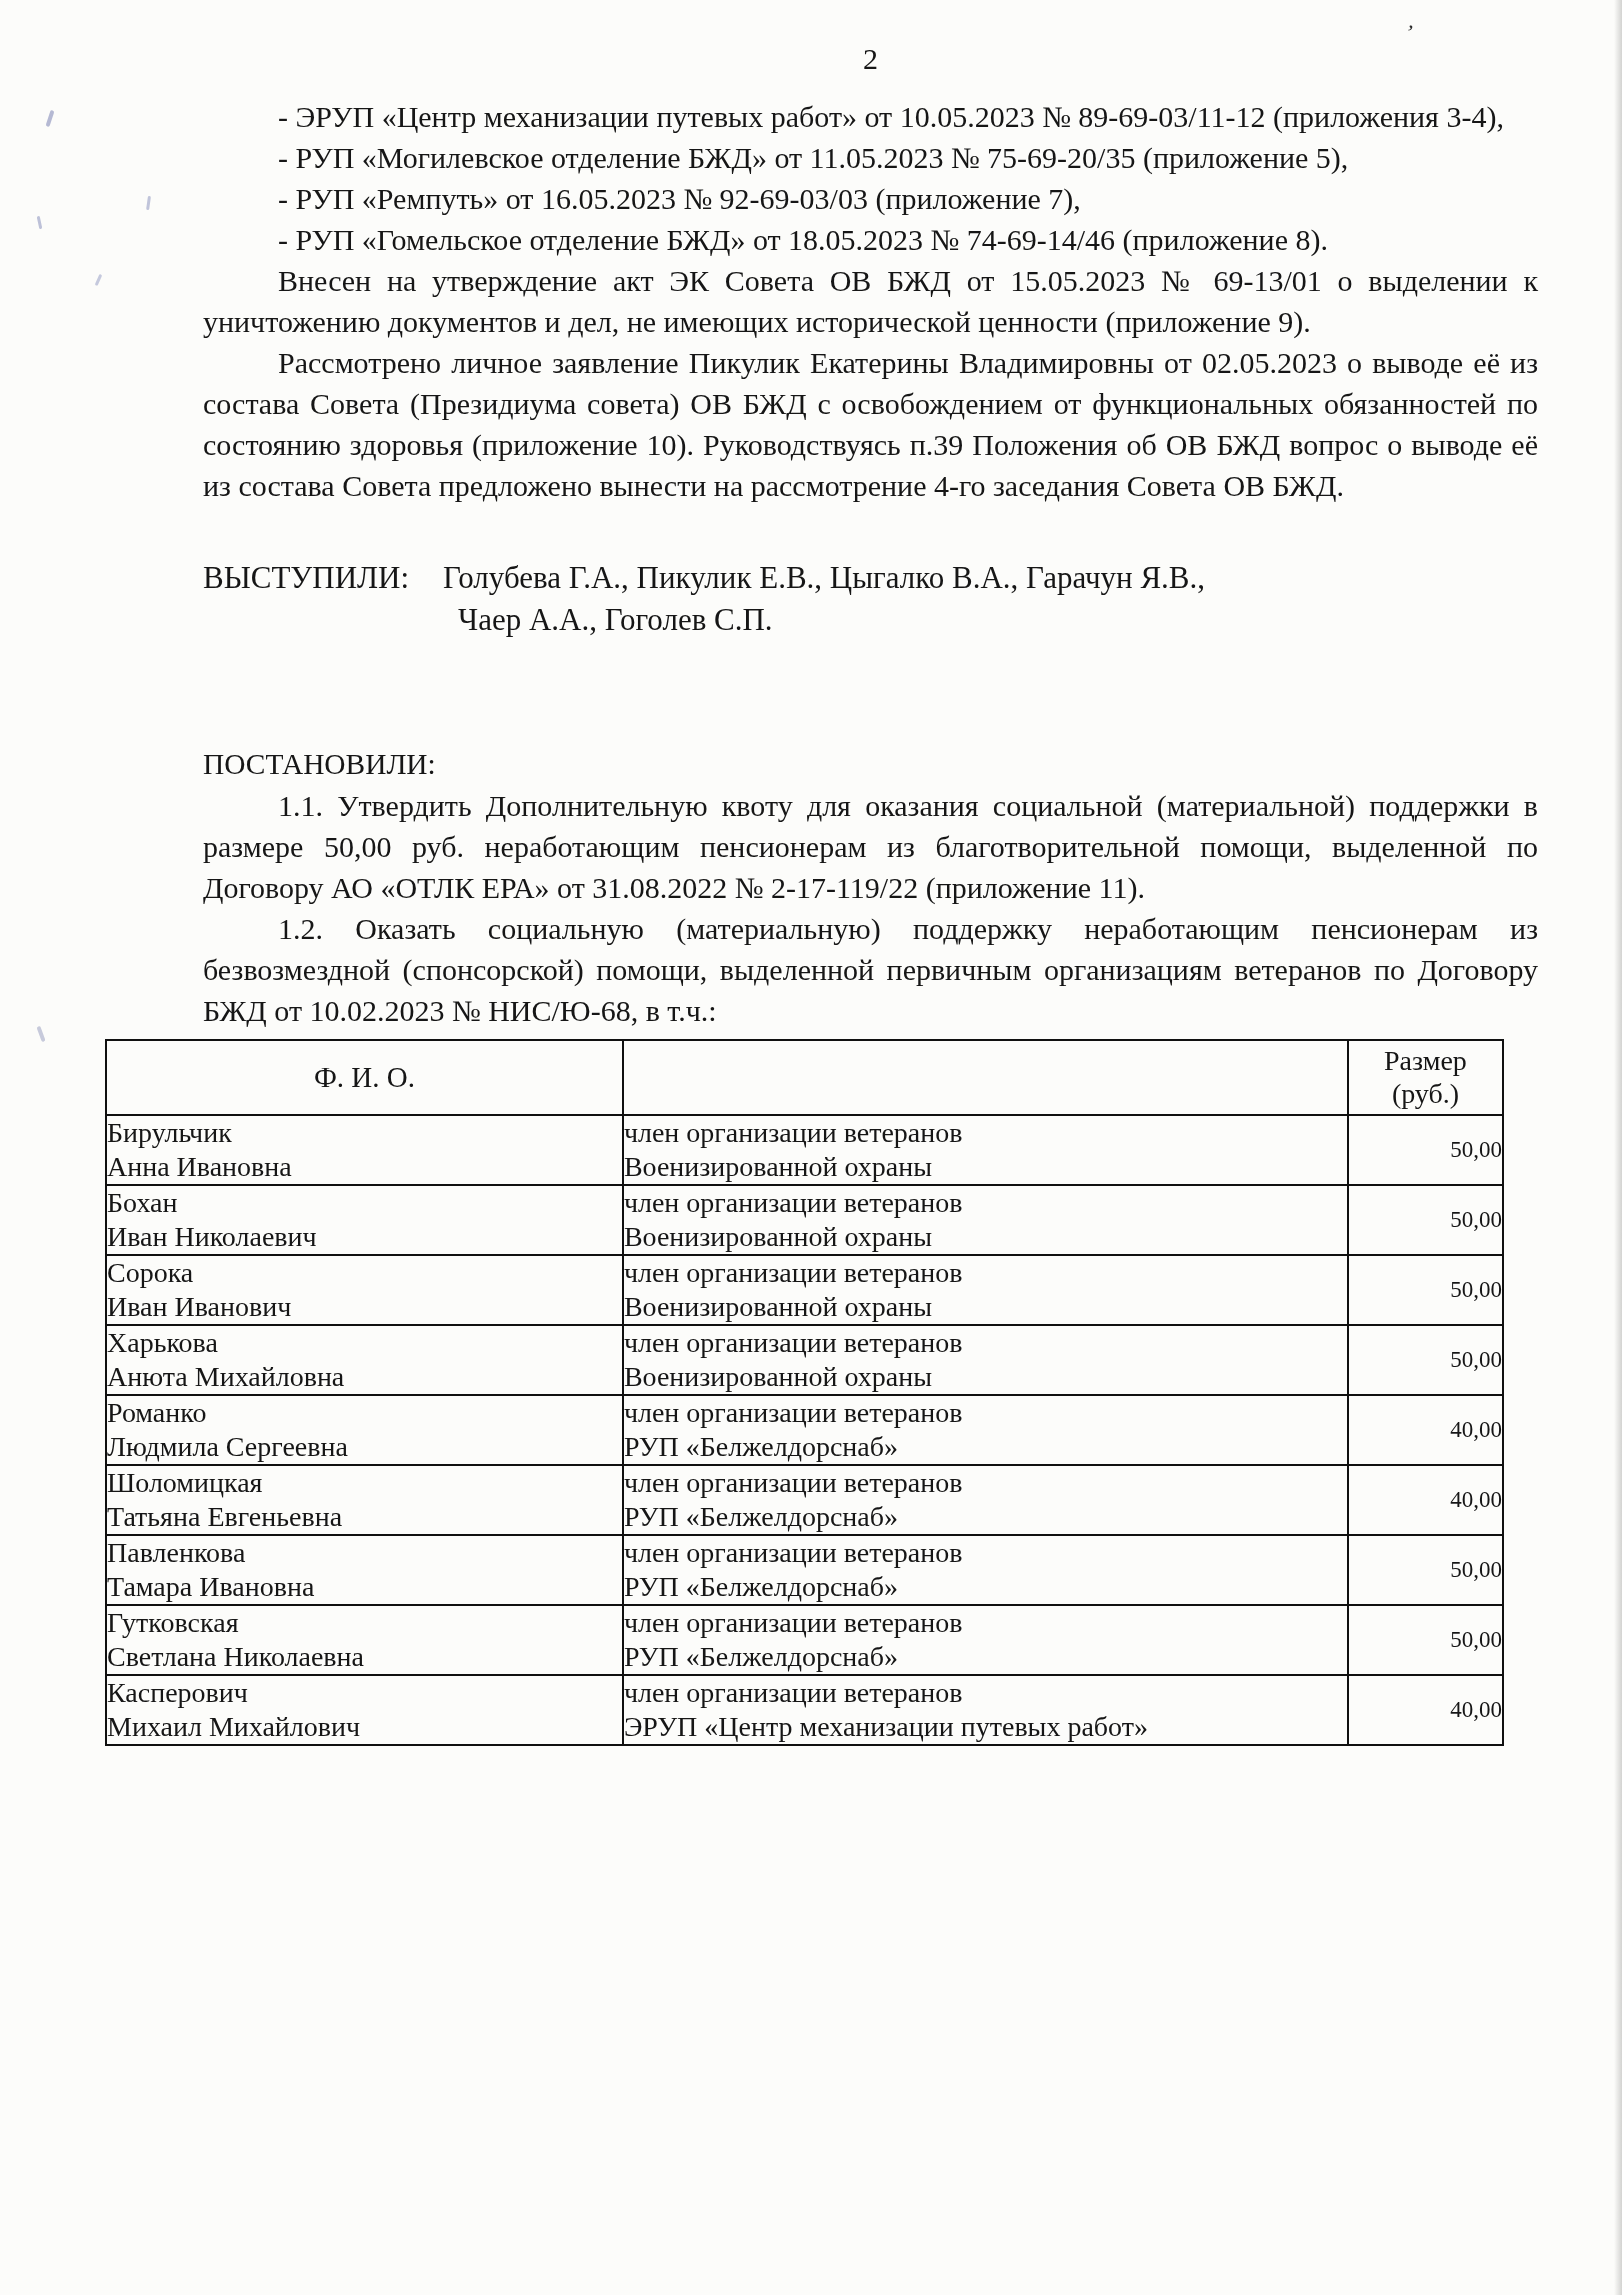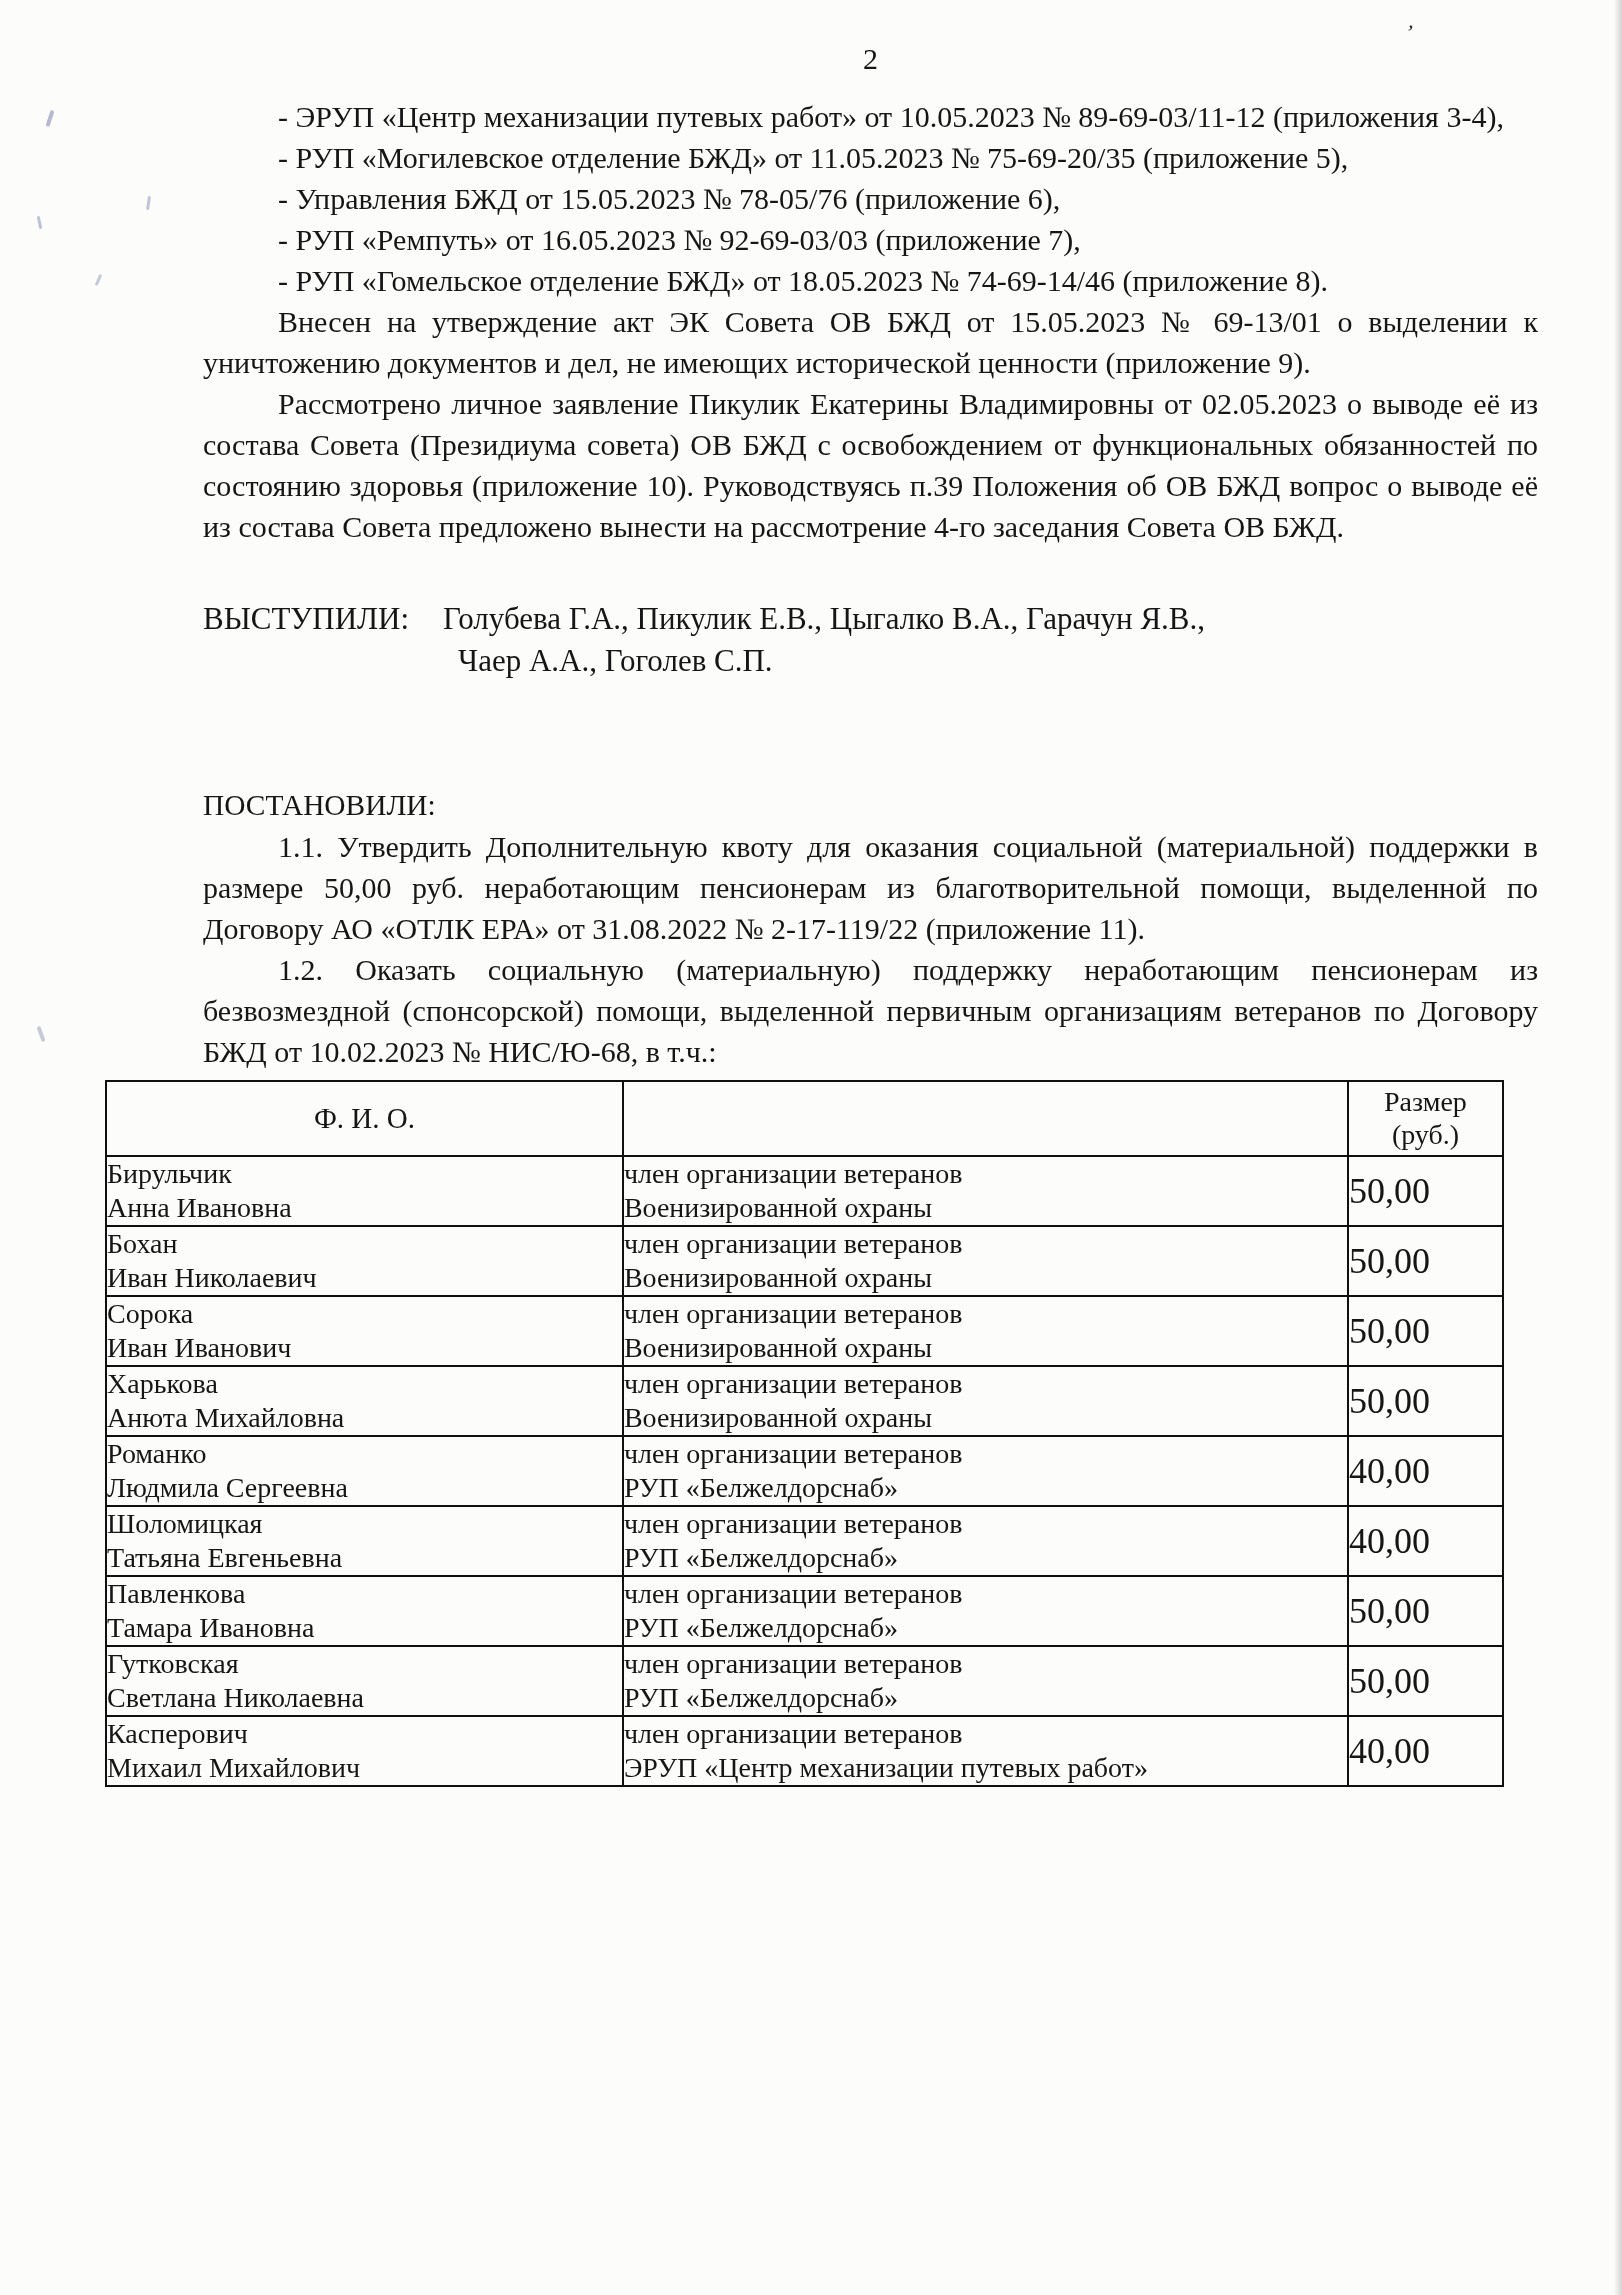--- a/index.html
+++ b/index.html
@@ -80,22 +80,22 @@
   td.c-fio{
     padding:5.2px 6.5px 5.2px 97px;
     line-height:34px;
     height:64px;
   }
   td.c-desc{
     padding:5.2px 6.5px 5.2px 10.5px;
     line-height:34px;
   }
   td.c-amt{
-    text-align:left;
-    font-size:36px;
+    text-align:right;
+    font-size:23px;
   }
   
   .artifact{position:absolute;pointer-events:none;}
   .a-comma{top:19.6px;left:1406px;font-size:22px;color:#2b2b2b;transform:rotate(12deg);}
   .a-edge{top:0;right:0;width:9.2px;height:100%;
     background:linear-gradient(to right,rgba(0,0,0,0),rgba(120,120,118,0.35));}
   .a-blue1{top:110px;left:48px;width:3.9px;height:17px;background:rgba(95,105,165,.45);transform:rotate(18deg);border-radius:2px;}
   .a-blue2{top:216px;left:38px;width:3.3px;height:13px;background:rgba(95,105,165,.4);transform:rotate(-12deg);border-radius:2px;}
   .a-blue3{top:196px;left:147px;width:3.3px;height:14.4px;background:rgba(95,105,165,.38);transform:rotate(8deg);border-radius:2px;}
   .a-blue4{top:274px;left:97px;width:3.3px;height:11.8px;background:rgba(95,105,165,.35);transform:rotate(24deg);border-radius:2px;}
@@ -103,21 +103,20 @@
 </style>
 </head>
 <body>
 
 <div class="page">
 
   <div class="pageno">2</div>
 
   <p class="para">- ЭРУП «Центр механизации путевых работ» от 10.05.2023 № 89-69-03/11-12 (приложения 3-4),</p>
   <p class="para">- РУП «Могилевское отделение БЖД» от 11.05.2023 № 75-69-20/35 (приложение 5),</p>
-  <p class="para">- Управления БЖД от 15.05.2023 № 78-05/76 (приложение 6),</p>
   <p class="para">- РУП «Ремпуть» от 16.05.2023 № 92-69-03/03 (приложение 7),</p>
   <p class="para">- РУП «Гомельское отделение БЖД» от 18.05.2023 № 74-69-14/46 (приложение 8).</p>
 
   <p class="para">Внесен на утверждение акт ЭК Совета ОВ БЖД от 15.05.2023 № 69-13/01 о выделении к уничтожению документов и дел, не имеющих исторической ценности (приложение 9).</p>
   <p class="para">Рассмотрено личное заявление Пикулик Екатерины Владимировны от 02.05.2023 о выводе её из состава Совета (Президиума совета) ОВ БЖД с освобождением от функциональных обязанностей по состоянию здоровья (приложение 10). Руководствуясь п.39 Положения об ОВ БЖД вопрос о выводе её из состава Совета предложено вынести на рассмотрение 4-го заседания Совета ОВ БЖД.</p>
 
   <div class="vystupili">
     <span class="label">ВЫСТУПИЛИ:</span><span>Голубева Г.А., Пикулик Е.В., Цыгалко В.А., Гарачун Я.В.,</span><br>
     <span>Чаер А.А., Гоголев С.П.</span>
   </div>

